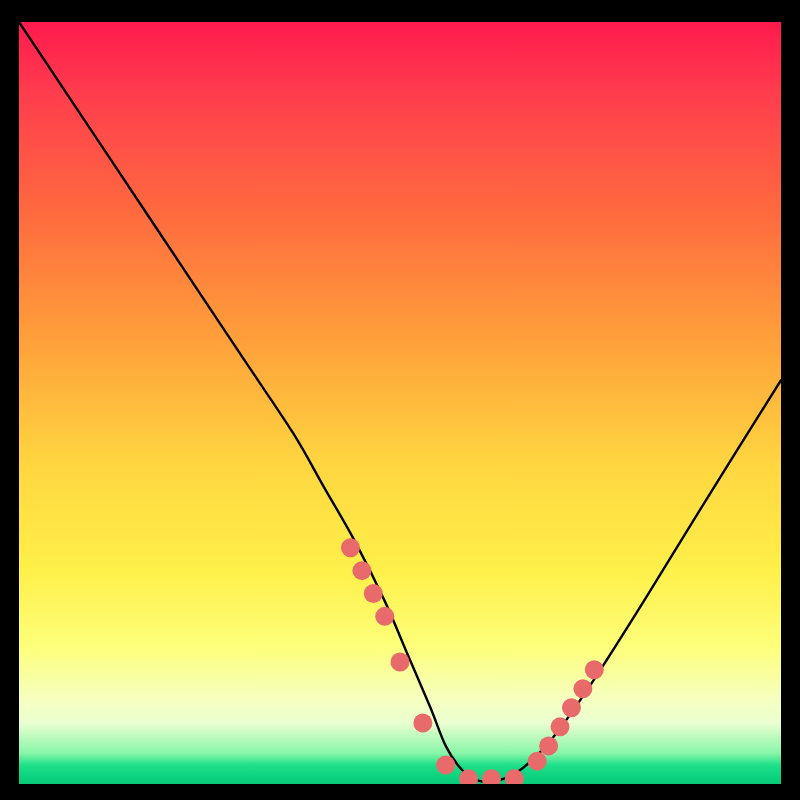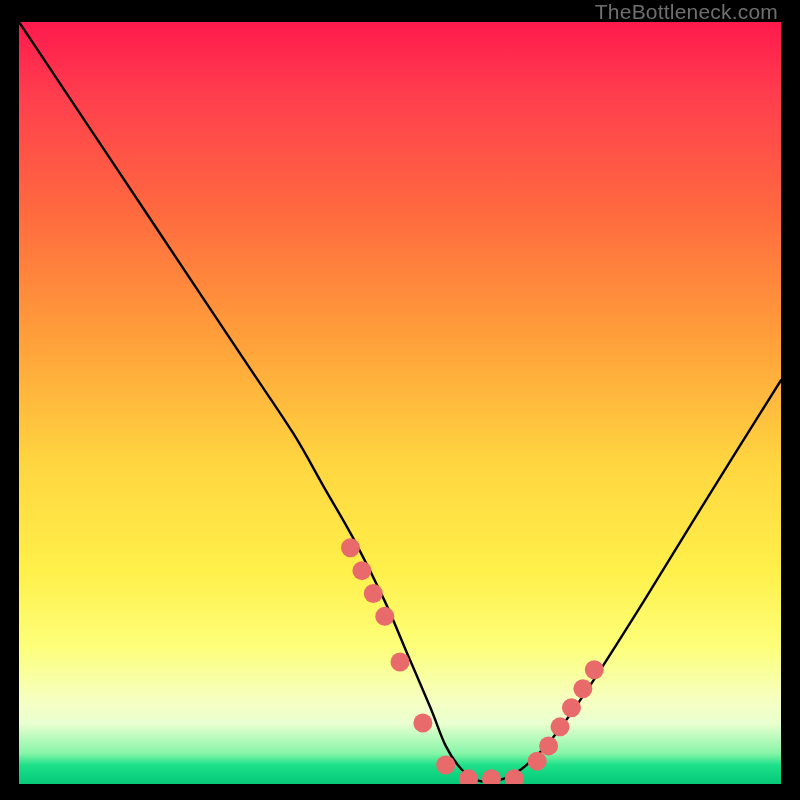--- a/index.html
+++ b/index.html
@@ -61,21 +61,20 @@
     pointer-events: none;
   }
 </style>
 </head>
 <body>
 
 <div class="frame">
 
   <div class="plot"></div>
 
-  <div class="watermark">TheBottleneck.com</div>
 
   <svg class="curve" viewBox="0 0 762 762">
     <path fill="none" stroke="#000" stroke-width="2.4" stroke-linecap="round" d="M 0 0 C 7.62 11.429999999999987, 30.479999999999997 45.719999999999914, 45.72 68.57999999999993 C 60.96 91.43999999999994, 76.2 114.30000000000007, 91.44 137.16000000000008 C 106.67999999999999 160.0200000000001, 121.92 182.88000000000002, 137.16 205.74 C 152.4 228.6, 167.64 251.46, 182.88 274.32 C 198.12 297.18, 213.35999999999999 320.03999999999996, 228.6 342.9 C 243.84 365.76, 261.62 391.15999999999997, 274.32 411.47999999999996 C 287.02 431.79999999999995, 294.64 447.03999999999996, 304.8 464.82 C 314.96000000000004 482.6, 325.12 499.10999999999996, 335.28000000000003 518.16 C 345.44000000000005 537.2099999999999, 356.87 560.0699999999999, 365.76 579.12 C 374.65 598.1700000000001, 381 614.6800000000001, 388.62 632.46 C 396.24 650.24, 405.13 670.56, 411.48 685.8 C 417.83000000000004 701.04, 421.64000000000004 713.74, 426.72 723.9 C 431.8 734.06, 436.88 741.045, 441.96 746.76 C 447.03999999999996 752.475, 450.84999999999997 756.2850000000001, 457.2 758.19 C 463.55 760.095, 472.44 760.095, 480.06 758.19 C 487.68 756.2850000000001, 494.03000000000003 753.745, 502.92 746.76 C 511.81 739.775, 521.97 730.25, 533.4 716.28 C 544.8299999999999 702.31, 556.26 685.8000000000001, 571.5 662.94 C 586.74 640.08, 605.79 609.6, 624.8399999999999 579.12 C 643.8899999999999 548.64, 662.94 516.89, 685.8000000000001 480.06 C 708.6600000000001 443.23, 749.3 378.46, 762 358.14"></path>
     <g>
         <circle cx="331.46999999999997" cy="525.78" r="9.5" fill="#e86a6a"></circle>
         <circle cx="342.90000000000003" cy="548.64" r="9.5" fill="#e86a6a"></circle>
         <circle cx="354.33000000000004" cy="571.5" r="9.5" fill="#e86a6a"></circle>
         <circle cx="365.76" cy="594.36" r="9.5" fill="#e86a6a"></circle>
         <circle cx="381" cy="640.08" r="9.5" fill="#e86a6a"></circle>
         <circle cx="403.86" cy="701.04" r="9.5" fill="#e86a6a"></circle>

